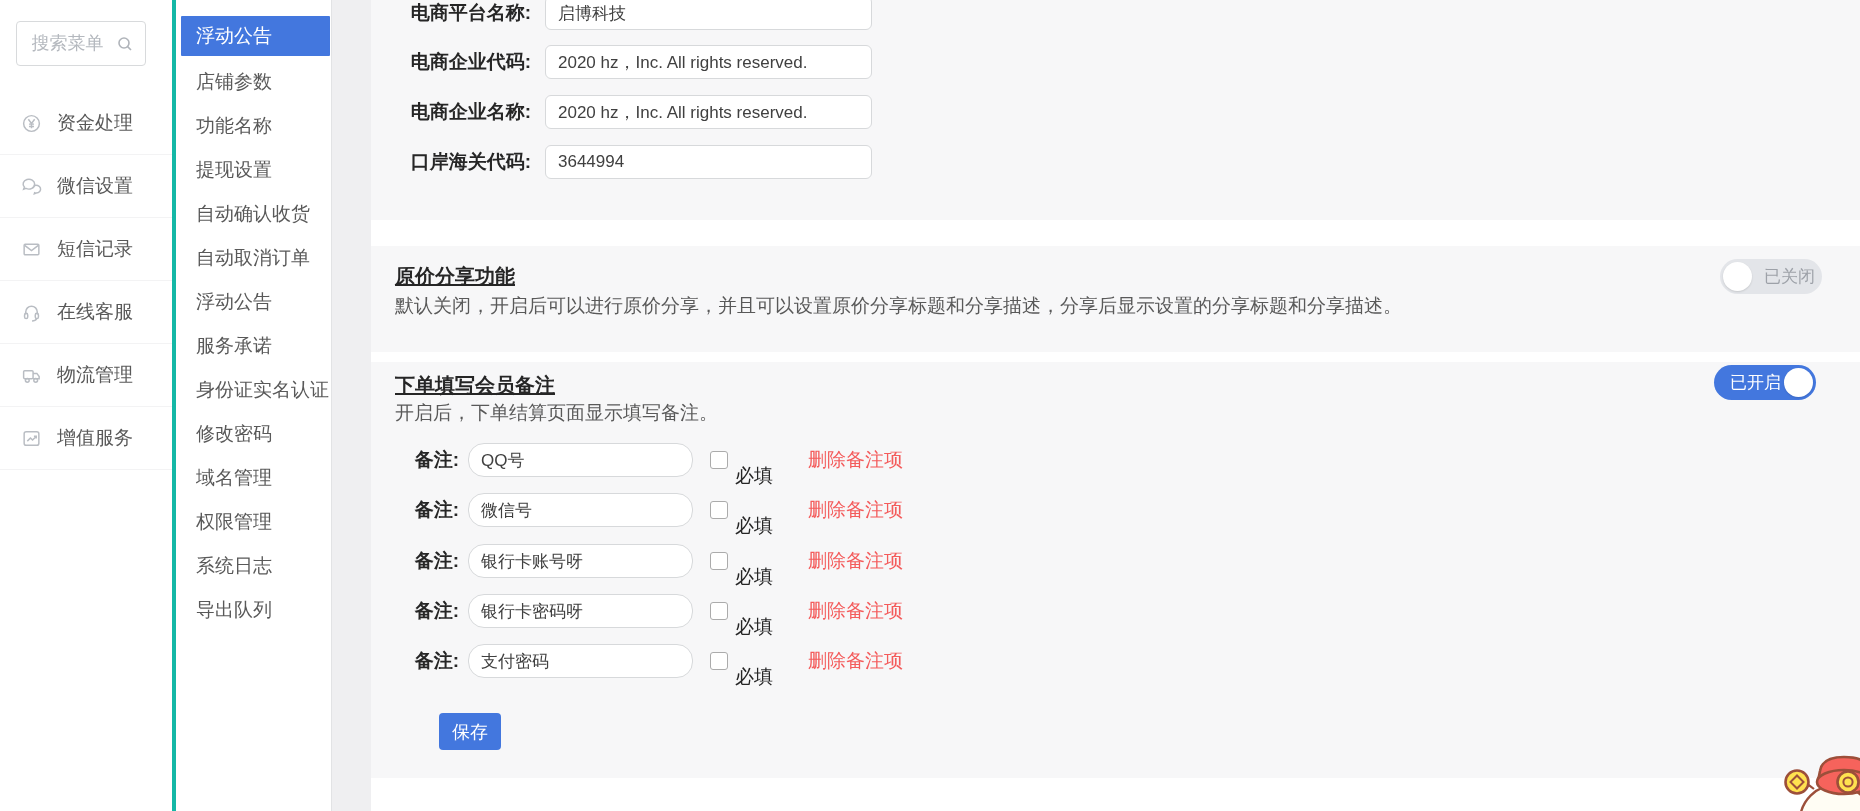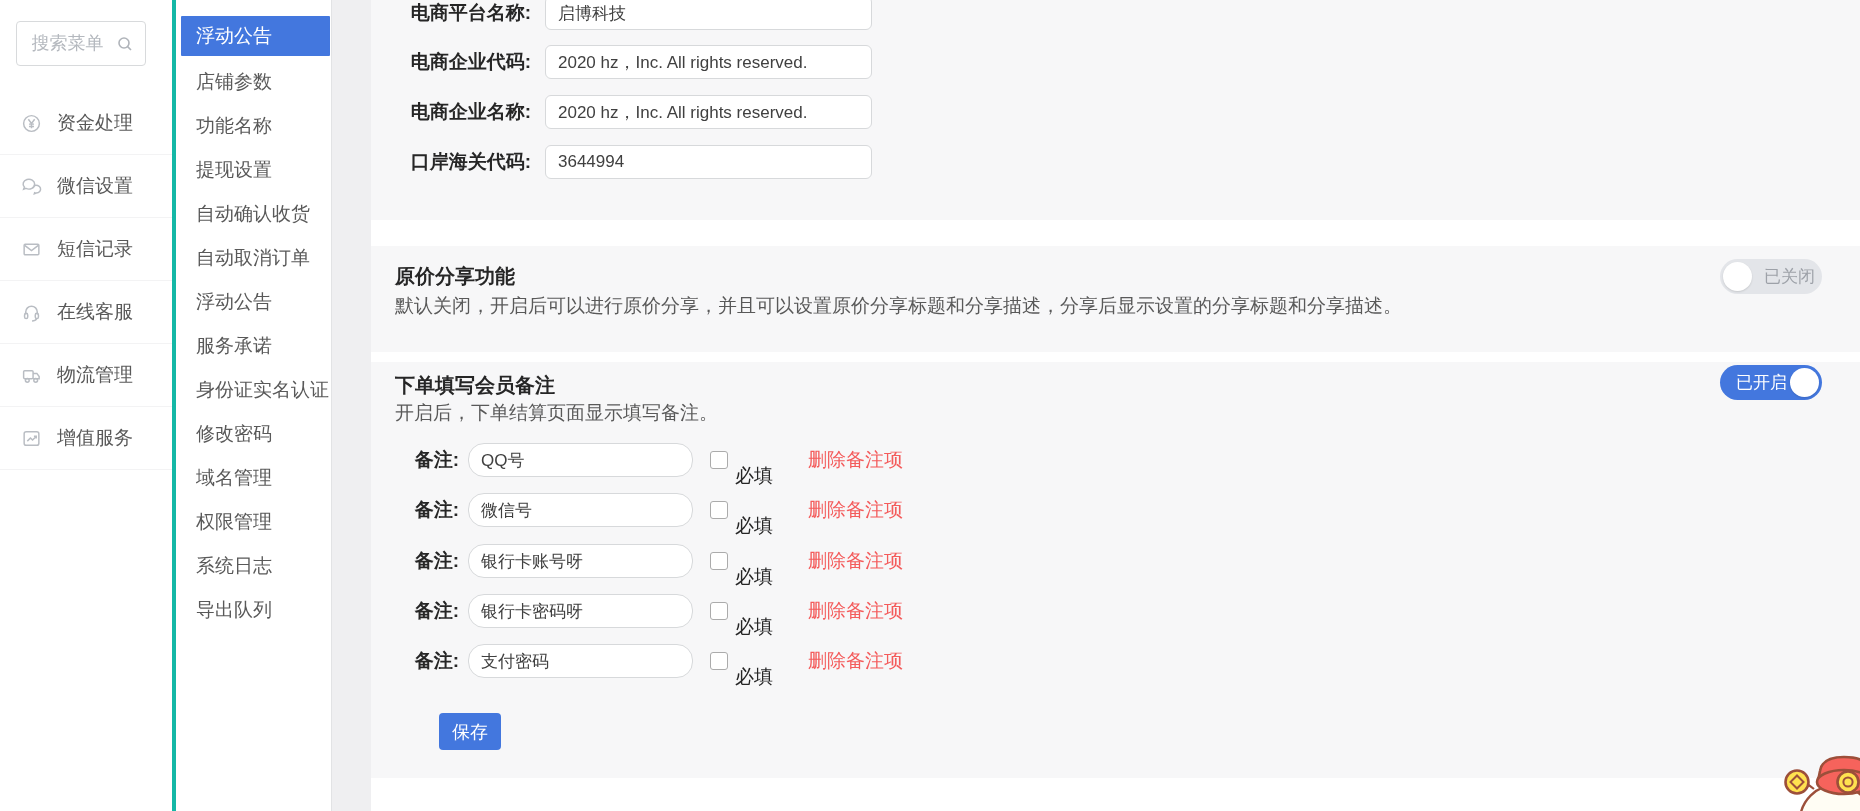--- a/index.html
+++ b/index.html
@@ -26,21 +26,21 @@
   
   .main{position:absolute;left:371px;top:0;width:1489px;height:811px;background:#fff;}
   .panel{position:absolute;left:0;width:1489px;background:#f7f7f8;}
   #panel-form{top:0;height:220px;}
   #panel-share{top:246px;height:106px;}
   #panel-remark{top:362px;height:416px;}
 
   .form-label{position:absolute;left:0;width:160px;text-align:right;font-weight:bold;font-size:19px;color:#262626;height:20px;line-height:20px;}
   .form-input{position:absolute;left:174px;width:327px;height:34px;box-sizing:border-box;border:1px solid #d7d9db;border-radius:6px;background:#fff;font-size:17px;color:#404040;padding:0 12px;outline:none;font-family:inherit;}
 
-  .section-title{position:absolute;left:24px;font-size:20px;font-weight:bold;color:#262626;}
+  .section-title{position:absolute;left:24px;font-size:20px;font-weight:bold;color:#262626;text-decoration:underline;}
   .section-desc{position:absolute;left:24px;font-size:19px;color:#595959;}
 
   .toggle{position:absolute;width:102px;height:35px;border-radius:18px;cursor:pointer;}
   .toggle.off{background:#e3e5e9;}
   .toggle.on{background:#4377de;}
   .toggle-knob{position:absolute;top:3px;width:29px;height:29px;border-radius:50%;background:#fff;box-shadow:0 1px 2px rgba(0,0,0,.12);}
   .toggle.off .toggle-knob{left:3px;}
   .toggle.on .toggle-knob{right:3px;}
   .toggle-label{position:absolute;top:0;line-height:35px;font-size:17px;}
   .toggle.off .toggle-label{left:44px;color:#9da1a8;}
@@ -176,21 +176,21 @@
       <div class="section-desc" style="top:47px">默认关闭，开启后可以进行原价分享，并且可以设置原价分享标题和分享描述，分享后显示设置的分享标题和分享描述。</div>
       <div class="toggle off" style="right:38px;top:13px">
         <span class="toggle-label">已关闭</span>
         <span class="toggle-knob"></span>
       </div>
     </div>
 
     <div class="panel" id="panel-remark">
       <div class="section-title" style="top:10px">下单填写会员备注</div>
       <div class="section-desc" style="top:38px">开启后，下单结算页面显示填写备注。</div>
-      <div class="toggle on" style="right:38px;top:3px">
+      <div class="toggle on" style="right:44px;top:3px">
         <span class="toggle-label">已开启</span>
         <span class="toggle-knob"></span>
       </div>
 
       <div class="remark-row" style="top:81px">
         <span class="remark-label">备注:</span>
         <input class="remark-input" value="QQ号" style="">
         <span class="checkbox"></span>
         <span class="required-label">必填</span>
         <span class="delete-link">删除备注项</span>

